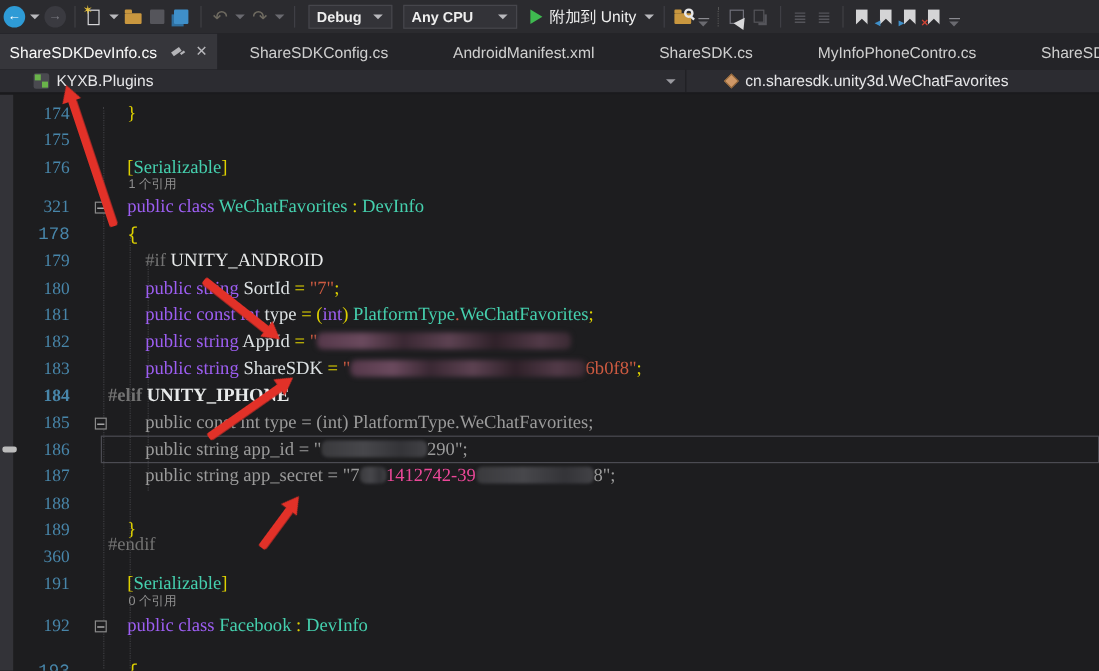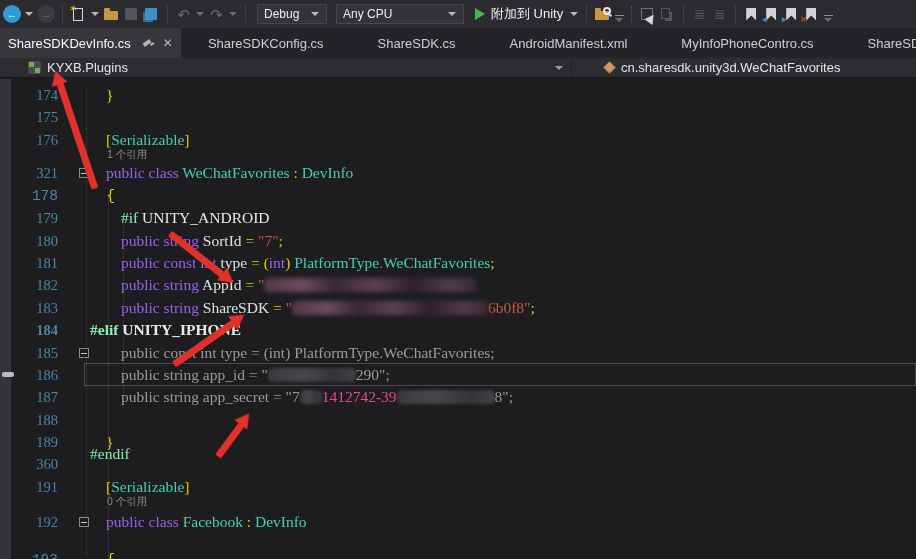--- a/index.html
+++ b/index.html
@@ -23,23 +23,23 @@
   .doc { position:absolute; left:3px; top:2px; width:10px; height:13px; border:1px solid #d8d8da; }
   .spark { position:absolute; left:-1px; top:-3px; color:#e8c33c; font-size:10px; }
   .folder { position:absolute; left:1px; top:5px; width:14px; height:9px; background:#c9973f; border-radius:1px; }
   .folder:before { content:""; position:absolute; top:-3px; left:0; width:6px; height:3px; background:#c9973f; border-radius:1px 1px 0 0; }
   .floppy { position:absolute; left:2px; top:2px; width:12px; height:12px; border-radius:1px; }
   .floppy.gray { background:#55555b; }
   .floppy.blue { background:#3f8fc9; box-shadow:-3px 3px 0 -1px #2f6f9f; }
   .uglyph { font-size:15px; color:#6e6a60; line-height:17px; display:inline-block; width:17px; text-align:center; }
   .combo { height:20px; background:#333338; border:1px solid #46464c; color:#eeeeee;
            font-size:12px; display:flex; align-items:center; padding:0 6px; gap:8px; }
-  .combo .cbx { flex:1; }
+  .combo .cbx { flex:1;font-weight:bold; }
   #combo-debug { width:70px; margin-left:4px; }
-  #combo-cpu { width:128px; margin-left:6px; }
+  #combo-cpu { width:95px; margin-left:6px; }
   .playwrap { display:flex; align-items:center; gap:6px; margin-left:8px; color:#f0f0f0; font-size:13px; }
   .play { width:0; height:0; border-top:6px solid transparent; border-bottom:6px solid transparent;
           border-left:10px solid #3fb950; }
   .mag { position:absolute; right:0; top:1px; width:8px; height:8px; border:2px solid #e8e8ea; border-radius:50%; }
   .mag:after { content:""; position:absolute; right:-3px; bottom:-3px; width:4px; height:2px; background:#e8e8ea; transform:rotate(45deg); }
   .cursorbox { position:absolute; left:2px; top:2px; width:12px; height:12px; border:1px solid #70707a; }
   .cursorbox:after { content:""; position:absolute; right:-4px; bottom:-4px; width:0; height:0;
     border-left:5px solid transparent; border-right:5px solid transparent; border-bottom:9px solid #d8d8da; transform:rotate(35deg); }
   .docs2 { position:absolute; left:2px; top:2px; width:9px; height:11px; border:1px solid #55555b; background:#2b2b2f; box-shadow:3px 3px 0 -1px #55555b; }
   .lines3 { font-size:14px; color:#54545a; line-height:17px; display:inline-block; width:17px; text-align:center; }
@@ -76,21 +76,21 @@
 
   
   #editor { position:absolute; top:79px; left:0; right:0; bottom:0; background:#1d1d1f;
             font-family:"Liberation Serif", serif; }
   #indicator-margin { position:absolute; left:0; top:0; bottom:0; width:11px; background:#333338; }
   .guide { position:absolute; width:0; border-left:1px dotted #3e3e42; }
   .code-row { position:absolute; left:0; right:0; height:22px; line-height:22px; font-size:15.5px; white-space:pre; }
   .lnum { position:absolute; left:14px; width:44px; text-align:right; color:#4886aa; font-size:14.5px; }
   .ltext { position:absolute; top:0; }
   .kw{color:#9d5ef2} .ty{color:#45d0ae} .id{color:#dde2e4} .pn{color:#ddd000}
-  .st{color:#cd5a41} .pp{color:#86efac} .ppid{color:#e8eaea} .gy{color:#9b9b9b}
+  .st{color:#cd5a41} .pp{color:#737373} .ppid{color:#e8eaea} .gy{color:#9b9b9b}
   .gyf{color:#ec4899; filter:blur(.6px);text-align:right;}
   .codelens-row { position:absolute; height:15px; line-height:15px; font-size:10.5px; color:#8f8f8f;
                   font-family:"Liberation Sans", sans-serif; }
   .blur { display:inline-block; height:14px; vertical-align:-2px; border-radius:5px; filter:blur(2px); }
   .blur.pink { background:linear-gradient(90deg,#55384a,#6b4a5e 18%,#3a2833 34%,#5d4252 52%,#2f2129 70%,#523a48 88%,#3a2a33); }
   .blur.gray { background:linear-gradient(90deg,#3a3a3d,#47474b 40%,#343438 75%,#424246); filter:blur(1.5px); }
   .fold { position:absolute; left:79px; top:6px; width:10px; height:10px; border:1px solid #8a8a8a; background:#1d1d1f; }
   .fold i { position:absolute; left:1px; top:3.5px; width:6px; height:1px; background:#c8c8c8; }
   .curline { position:absolute; left:84px; right:0; top:-1px; height:23px; border:1px solid #4b4b52; }
   .mark { position:absolute; left:2px; top:8px; width:12px; height:5px; background:#bcbcbc; border-radius:2px; }
@@ -193,24 +193,24 @@
   <div id="tabbar">
       <div class="tab active">
         <span class="tablabel">ShareSDKDevInfo.cs</span>
         <span class="pin"></span>
         <span class="tclose">✕</span>
       </div>
       <div class="tab">
         <span class="tablabel">ShareSDKConfig.cs</span>
       </div>
       <div class="tab">
+        <span class="tablabel">AndroidManifest.xml</span>
+      </div>
+      <div class="tab">
         <span class="tablabel">ShareSDK.cs</span>
-      </div>
-      <div class="tab">
-        <span class="tablabel">AndroidManifest.xml</span>
       </div>
       <div class="tab">
         <span class="tablabel">MyInfoPhoneContro.cs</span>
       </div>
       <div class="tab">
         <span class="tablabel">ShareSDKConfig.cs</span>
       </div>
     </div>
 
   <div id="navbar">

